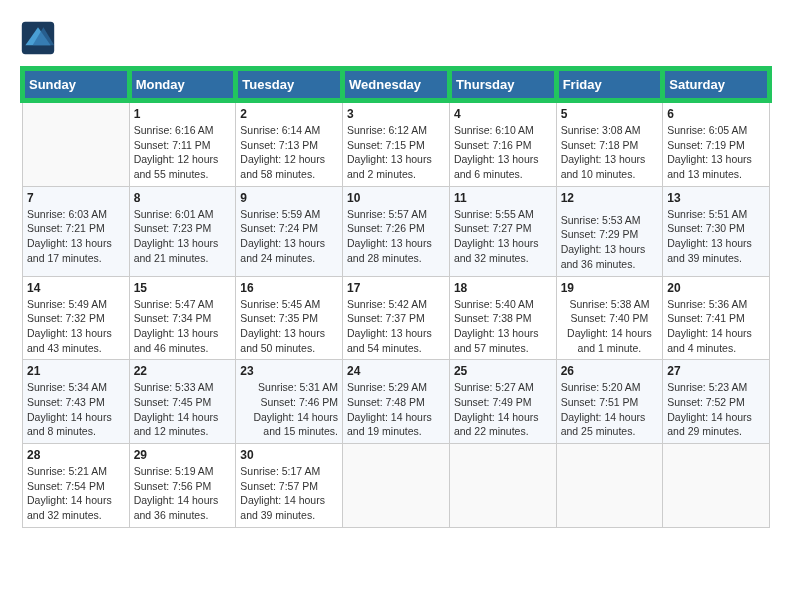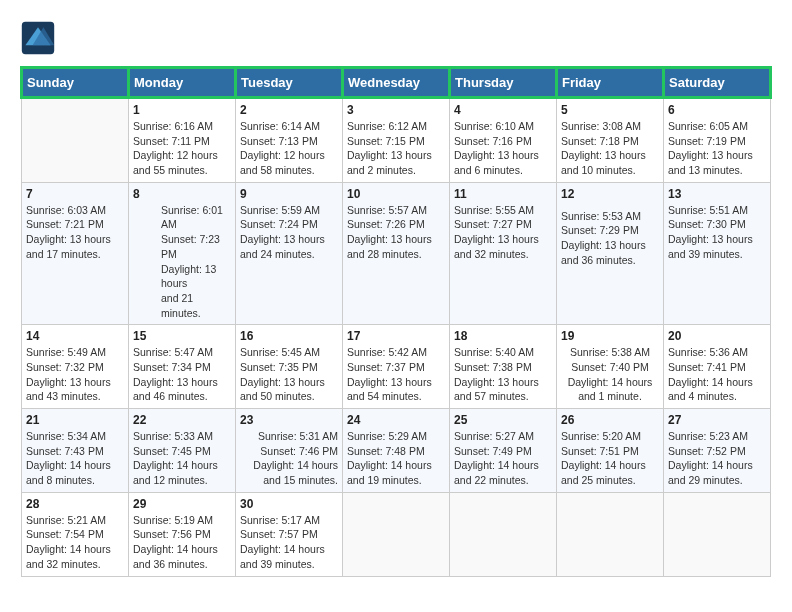--- a/index.html
+++ b/index.html
@@ -50,21 +50,21 @@
       border-collapse: collapse;
       font-size: 11px;
     }
     .calendar th {
       background-color: #2e6da4;
       color: #fff;
       padding: 6px 4px;
       text-align: left;
       font-size: 13px;
       font-weight: bold;
-      border: 3px solid #22c55e;
+      border: 5px solid #22c55e;
     }
     .calendar td {
       border: 1px solid #ccc;
       vertical-align: top;
       padding: 4px;
       min-height: 80px;
       width: 107px;
     }
     .calendar tr:nth-child(even) td {
       background-color: #f5f8fc;
@@ -170,21 +170,21 @@
       <tr>
         <td>
           <span class="day-number">7</span>
           <div class="day-info" style="white-space: pre-line;">Sunrise: 6:03 AM
 Sunset: 7:21 PM
 Daylight: 13 hours
 and 17 minutes.</div>
         </td>
         <td>
           <span class="day-number">8</span>
-          <div class="day-info" style="white-space: pre-line; margin-left: 28px;">Sunrise: 6:01 AM
+          <div class="day-info" style="white-space: pre-line;">Sunrise: 6:01 AM
 Sunset: 7:23 PM
 Daylight: 13 hours
 and 21 minutes.</div>
         </td>
         <td>
           <span class="day-number">9</span>
           <div class="day-info" style="white-space: pre-line;">Sunrise: 5:59 AM
 Sunset: 7:24 PM
 Daylight: 13 hours
 and 24 minutes.</div>

